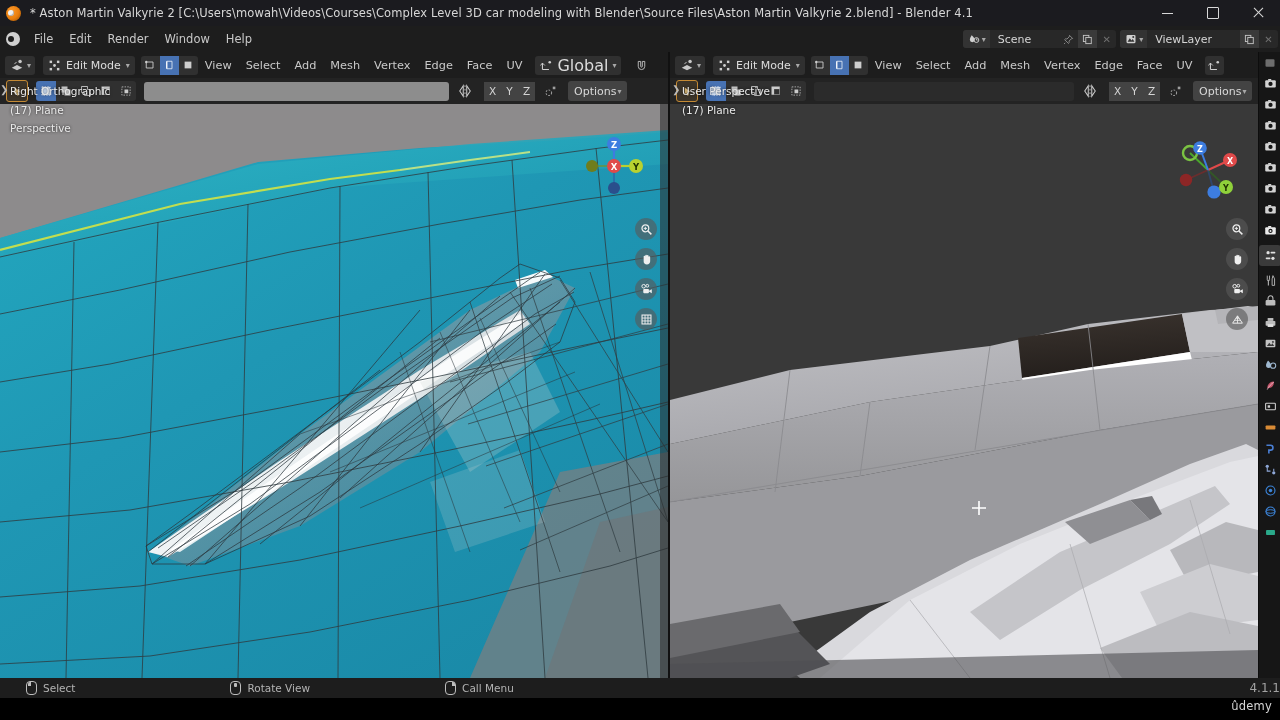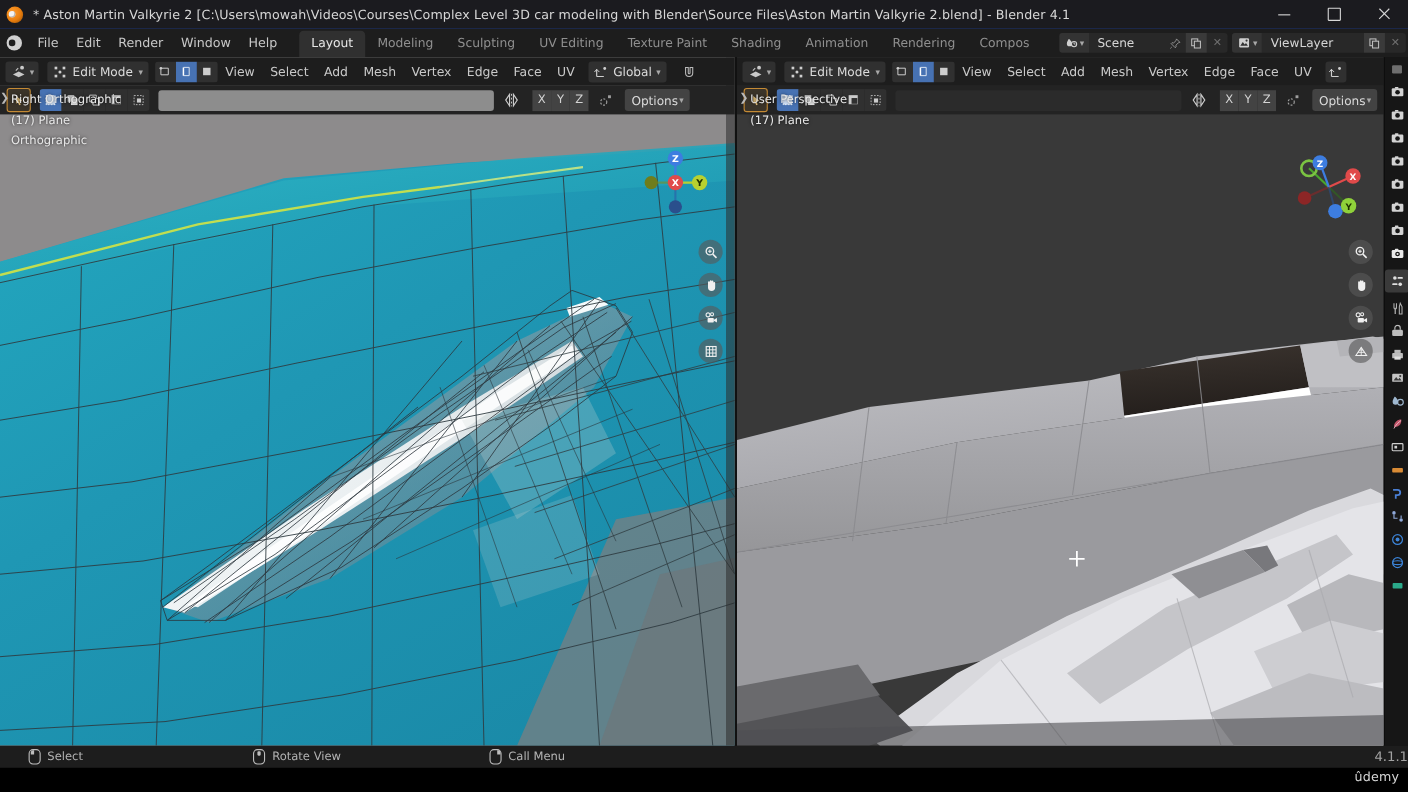--- a/index.html
+++ b/index.html
@@ -154,21 +154,21 @@
   }
   .sm-btn { width: 19px; height: 19px; background:#303030; display:flex;align-items:center;justify-content:center;}
   .sm-btn.on { background:#4772b3; }
   .vp-menu {
     color: #c9c9c9; font-size: 11.3px; padding: 3px 7px; border-radius:3px;
   }
   .orient-box {
     display:flex; align-items:center; gap:4px; background:#303030;
     height:19px; border-radius:3px; padding:0 5px; margin-left:6px;
   }
-  .orient-box .label { color:#dcdcdc; font-size:11px; }
+  .orient-box .label { color:#dcdcdc; font-size:16px; }
 
   
   .tool-active {
     width: 20px; height:20px; margin-left: 6px; border-radius:3px;
     border: 1px solid #c58a34; background:#3b3429;
     display:flex;align-items:center;justify-content:center;
   }
   .snap-group {
     display:flex; margin-left: 8px; height:20px; border-radius:3px; overflow:hidden;
   }
@@ -311,31 +311,20 @@
   <div class="topbar">
     <div class="tb-blender-menu">
       <div class="mini-logo"></div>
     </div>
     <div class="menu-item">File</div>
     <div class="menu-item">Edit</div>
     <div class="menu-item">Render</div>
     <div class="menu-item">Window</div>
     <div class="menu-item">Help</div>
 
-    <div class="ws-tabs">
-      <div class="ws-tab active">Layout</div>
-      <div class="ws-tab">Modeling</div>
-      <div class="ws-tab">Sculpting</div>
-      <div class="ws-tab">UV Editing</div>
-      <div class="ws-tab">Texture Paint</div>
-      <div class="ws-tab">Shading</div>
-      <div class="ws-tab">Animation</div>
-      <div class="ws-tab">Rendering</div>
-      <div class="ws-tab">Compos</div>
-    </div>
 
     <div class="topbar-right">
 
       <div class="id-block">
         <div class="id-icon-btn">
           <svg width="12" height="12" viewBox="0 0 16 16">
               <path d="M5 3 C5 3 2.5 6.5 2.5 9 a3.2 3.2 0 0 0 6.4 0 C8.9 6.5 5 3 5 3z" fill="#cfcfcf"></path>
               <circle cx="11.2" cy="9.4" r="3.2" fill="none" stroke="#cfcfcf" stroke-width="1.3"></circle>
               <path d="M11.2 7.2 v2.2 h1.7" stroke="#cfcfcf" stroke-width="1.1" fill="none"></path>
             </svg>
@@ -612,21 +601,21 @@
       <div class="options-btn">
         <span>Options</span>
         <span class="chev">▾</span>
       </div>
     </div>
 
     <div class="vp-collapse">❯</div>
     <div class="vp-info">
       <div>Right Orthographic</div>
       <div>(17) Plane</div>
-      <div>Orthographic</div>
+      <div>Perspective</div>
     </div>
 
     <svg class="gizmo" style="left:578px; top:78px;" viewBox="0 0 72 72">
       <line x1="36" y1="36" x2="36" y2="14" stroke="#3d7de0" stroke-width="2.2"></line>
       <line x1="36" y1="36" x2="36" y2="58" stroke="#2c5da8" stroke-width="2" opacity=".6"></line>
       <line x1="36" y1="36" x2="58" y2="36" stroke="#b8d130" stroke-width="2.2"></line>
       <line x1="36" y1="36" x2="14" y2="36" stroke="#7e8f20" stroke-width="2" opacity=".6"></line>
       <circle cx="36" cy="14" r="7" fill="#3d7de0"></circle>
         <text x="36" y="17.6" font-size="8.5" fill="#fff" text-anchor="middle" font-family="DejaVu Sans, sans-serif" font-weight="bold">Z</text>
       <circle cx="36" cy="58" r="6" fill="#2a4f8c"></circle>

